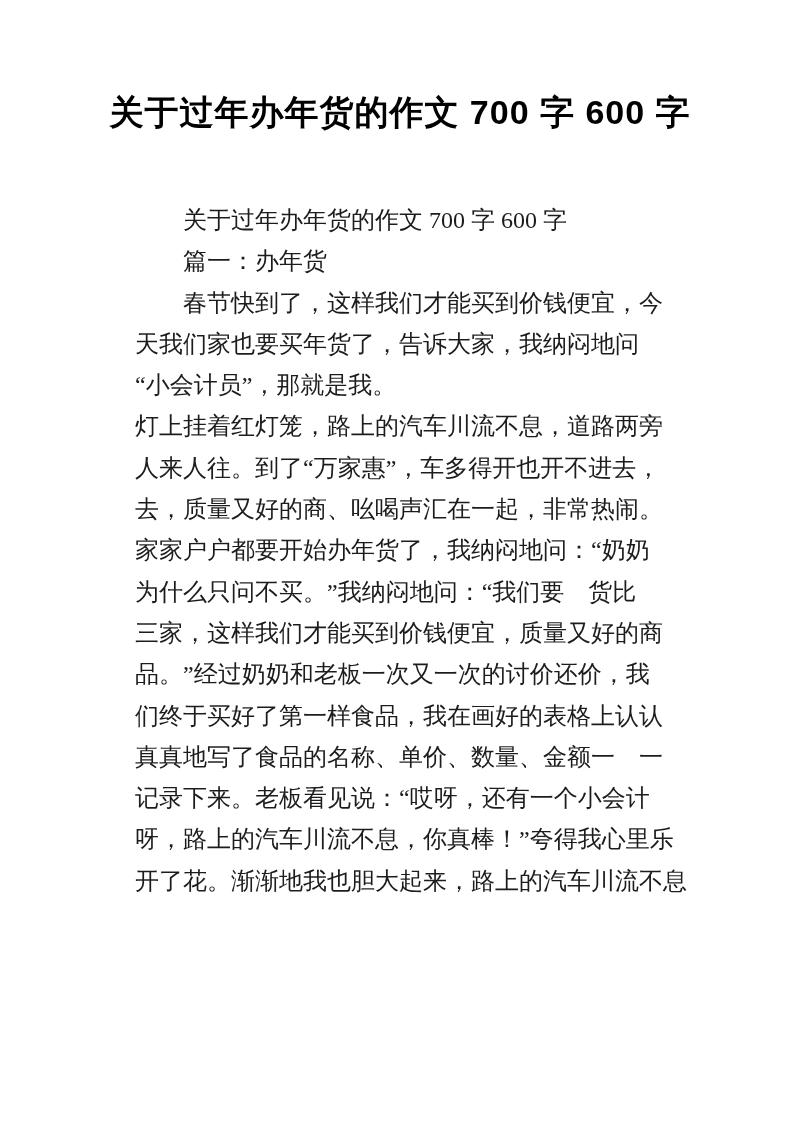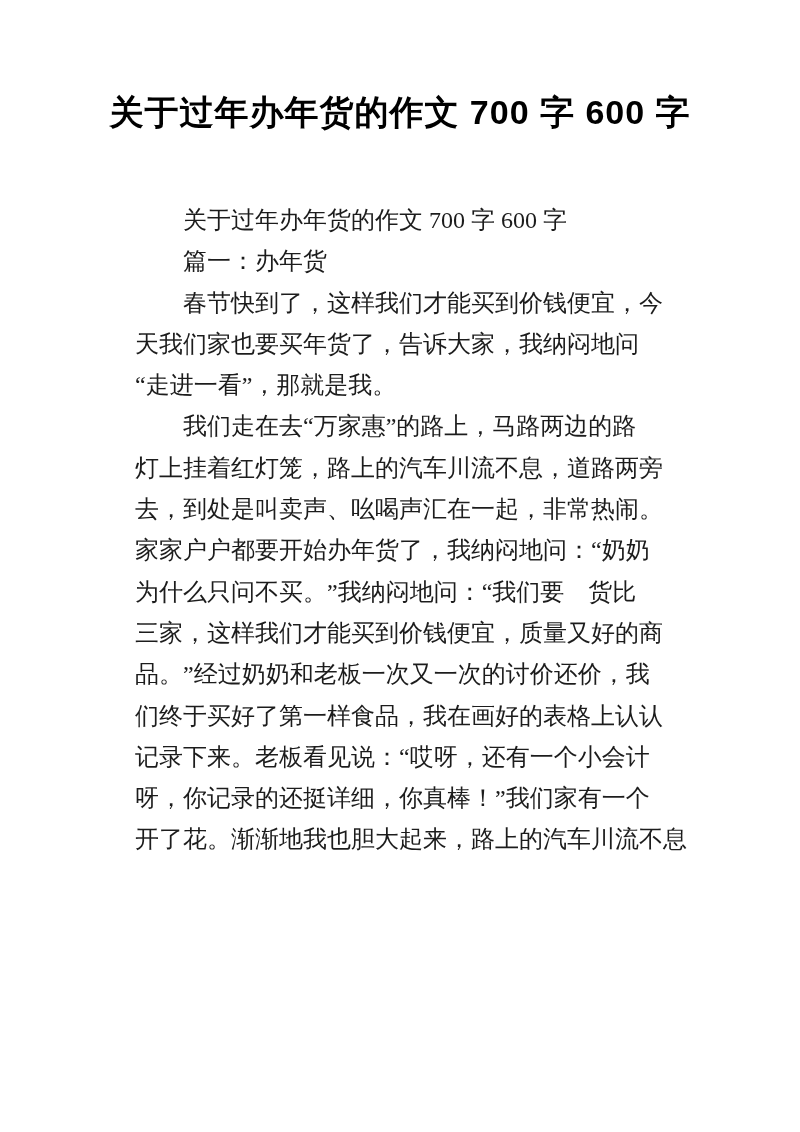--- a/index.html
+++ b/index.html
@@ -41,26 +41,27 @@
 </head>
 <body>
 
 <div class="page">
   <div class="doc-title">关于过年办年货的作文 700 字 600 字</div>
   <div class="doc-body">
       <div class="line indent">关于过年办年货的作文 700 字 600 字</div>
       <div class="line indent">篇一：办年货</div>
       <div class="line indent">春节快到了，这样我们才能买到价钱便宜，今</div>
       <div class="line">天我们家也要买年货了，告诉大家，我纳闷地问</div>
-      <div class="line">“走进一看”，那就是我。</div>
-      <div class="line indent">我们走在去“万家惠”的路上，马路两边的路</div>
+      <div class="line">“小会计员”，那就是我。</div>
       <div class="line">灯上挂着红灯笼，路上的汽车川流不息，道路两旁</div>
-      <div class="line">去，到处是叫卖声、吆喝声汇在一起，非常热闹。</div>
+      <div class="line">人来人往。到了“万家惠”，车多得开也开不进去，</div>
+      <div class="line">去，质量又好的商、吆喝声汇在一起，非常热闹。</div>
       <div class="line">家家户户都要开始办年货了，我纳闷地问：“奶奶</div>
       <div class="line">为什么只问不买。”我纳闷地问：“我们要　货比</div>
       <div class="line">三家，这样我们才能买到价钱便宜，质量又好的商</div>
       <div class="line">品。”经过奶奶和老板一次又一次的讨价还价，我</div>
       <div class="line">们终于买好了第一样食品，我在画好的表格上认认</div>
+      <div class="line">真真地写了食品的名称、单价、数量、金额一　一</div>
       <div class="line">记录下来。老板看见说：“哎呀，还有一个小会计</div>
-      <div class="line">呀，你记录的还挺详细，你真棒！”我们家有一个</div>
+      <div class="line">呀，路上的汽车川流不息，你真棒！”夸得我心里乐</div>
       <div class="line">开了花。渐渐地我也胆大起来，路上的汽车川流不息</div>
     </div>
 </div>
 
 </body></html>

